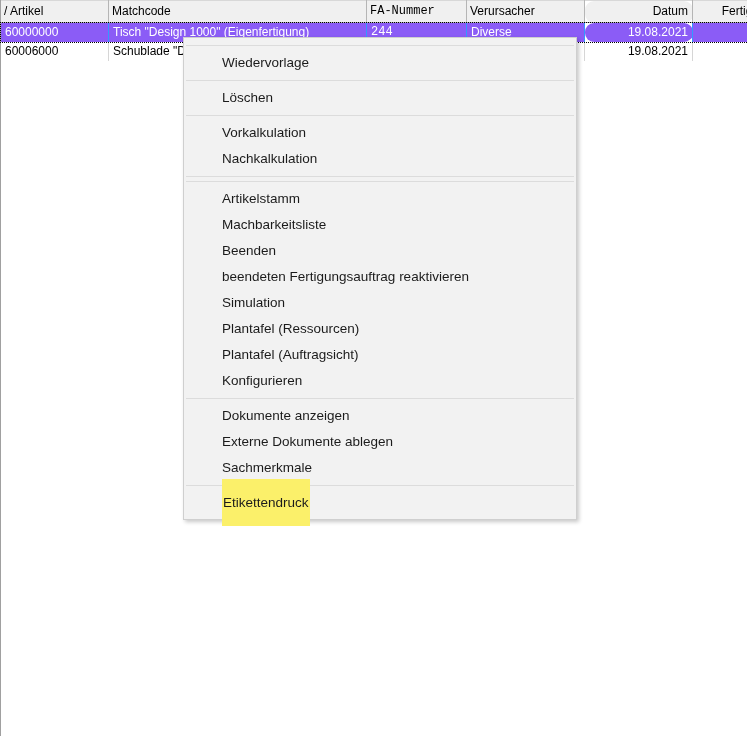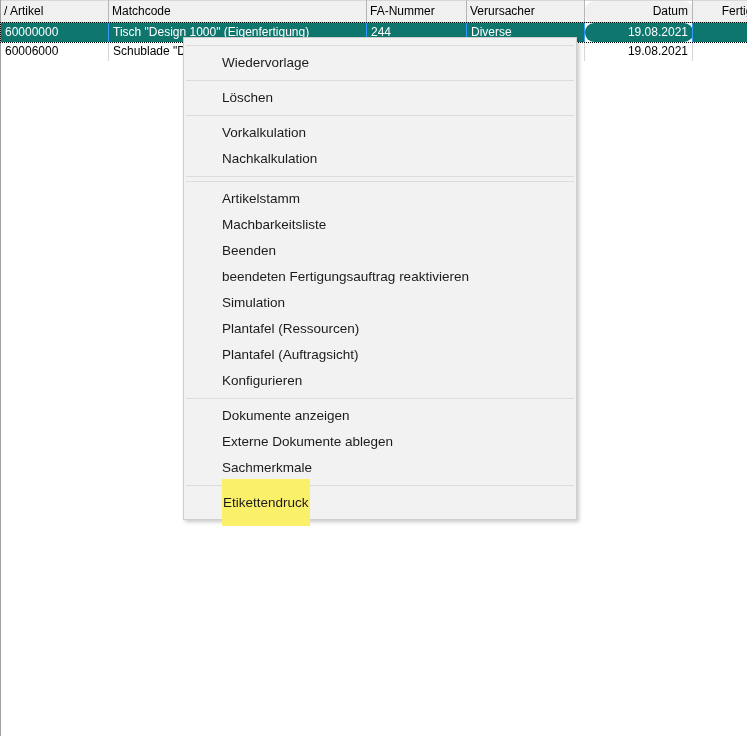--- a/index.html
+++ b/index.html
@@ -54,31 +54,31 @@
     border-right: 1px solid #d6d6d6;
     font-size: 12px;
     padding: 1px 4px 2px 4px;
     height: 16px;
     white-space: nowrap;
     overflow: hidden;
   }
   table.grid td.num { text-align: right; }
 
   tr.selected td {
-    background: #0f766e;
+    background: #8b5cf6;
     color: #ffffff;
     border-right: 1px solid #3399ff;
   }
   tr.selected {
     outline: 1px dotted #000;
   }
 
   .col-artikel   { width: 100px; }
   .col-matchcode { width: 250px; }
-  .col-fanummer  { width: 92px; }
+  .col-fanummer  { width: 92px; font-family: Liberation Mono, monospace; }
   .col-verursacher { width: 110px; }
   .col-datum     { width: 100px; border-radius: 9px; }
   .col-menge     { width: 93px; }
 
   
   .context-menu {
     position: absolute;
     left: 183px;
     top: 37px;
     width: 394px;

